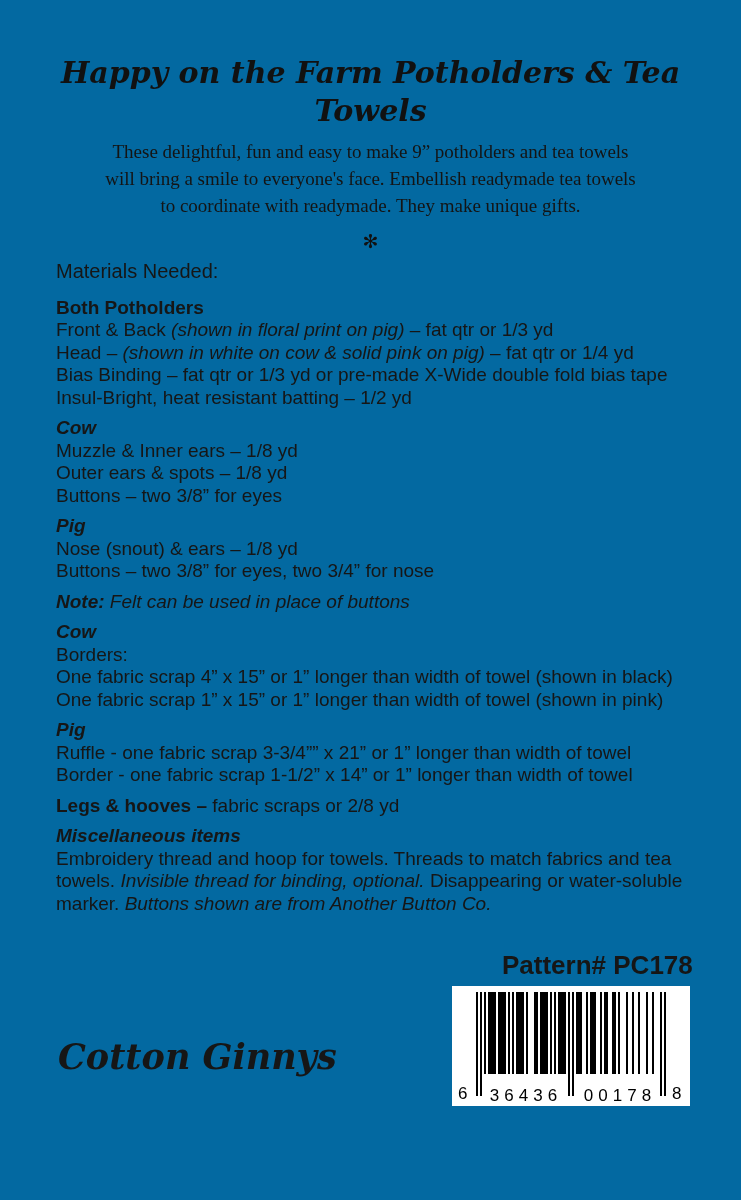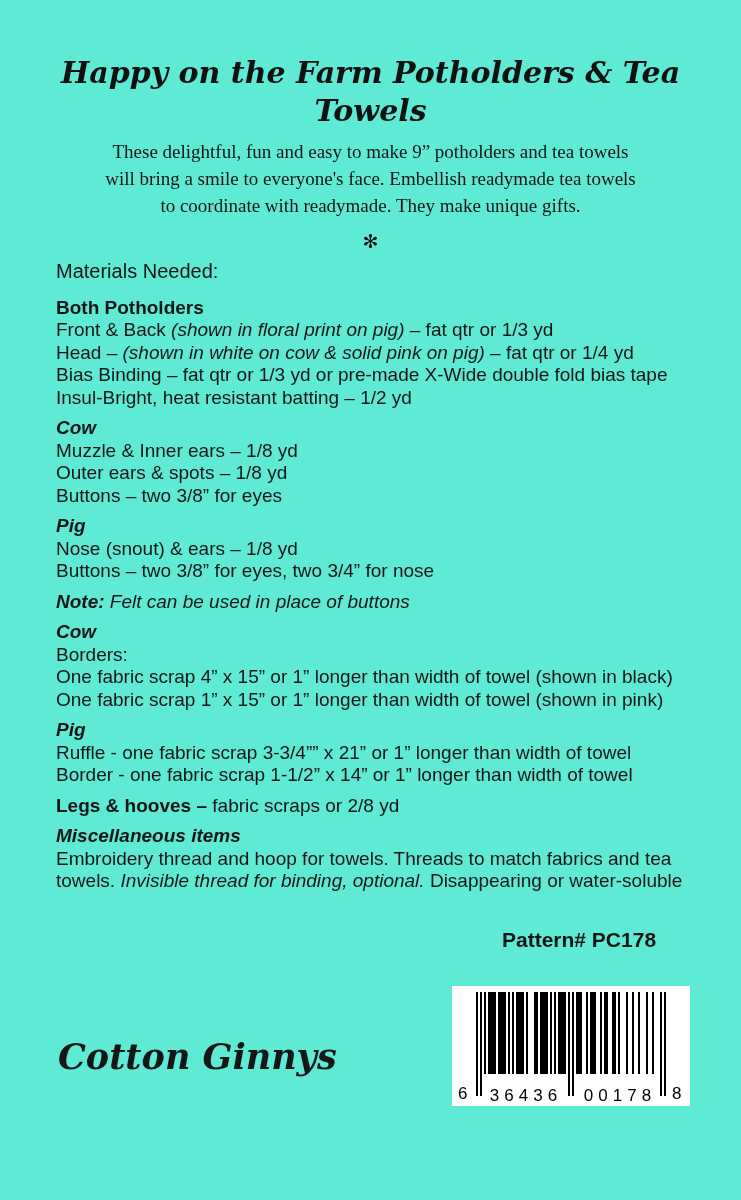--- a/index.html
+++ b/index.html
@@ -1,19 +1,19 @@
 <!DOCTYPE html>
 <html><head>
 <meta charset="utf-8">
 <style>
   html,body{margin:0;padding:0;background:#e8e8e8;}
   .page{
     position:relative;
     width:741px;height:1200px;
-    background:#5eead4;
+    background:#0369a1;
     color:#161616;
     font-family:"Liberation Sans",sans-serif;
     overflow:hidden;
     margin:0 auto;
   }
   
   .header{text-align:center;padding-top:54px;}
   .title{
     margin:0;
     font-family:"DejaVu Serif",serif;
@@ -39,22 +39,22 @@
     font-size:19px;
     line-height:22.5px;
   }
   .mat-heading{font-size:20px;line-height:22.5px;margin-bottom:14px;}
   .block{margin-bottom:8px;}
   .b{font-weight:700;}
   .i{font-style:italic;}
   .bi{font-weight:700;font-style:italic;}
   
   .pattern-num{
-    position:absolute;top:928px;left:502px;
-    font-weight:700;font-size:21px;
+    position:absolute;top:950px;left:502px;
+    font-weight:700;font-size:26px;
   }
   .footer-left{
     position:absolute;top:1032px;left:58px;width:345px;
     text-align:left;
   }
   .logo{
     font-family:"DejaVu Serif",serif;
     font-style:italic;font-weight:700;
     font-size:35px;line-height:50px;
     white-space:nowrap;
@@ -143,20 +143,21 @@
     </div>
 
     <div class="block">
       <span class="b">Legs &amp; hooves – </span><span>fabric scraps or 2/8 yd</span>
     </div>
 
     <div class="block">
       <div class="bi">Miscellaneous items</div>
       <div>Embroidery thread and hoop for towels. Threads to match fabrics and tea</div>
       <div><span>towels. </span><span class="i">Invisible thread for binding, optional.</span><span>  Disappearing or water-soluble</span></div>
+      <div><span>marker.  </span><span class="i">Buttons shown are from Another Button Co.</span></div>
     </div>
   </div>
 
   <div class="pattern-num">Pattern# PC178</div>
 
   <div class="footer-left">
     <div class="logo">Cotton Ginnys</div>
   </div>
 
   <div class="barcode">

